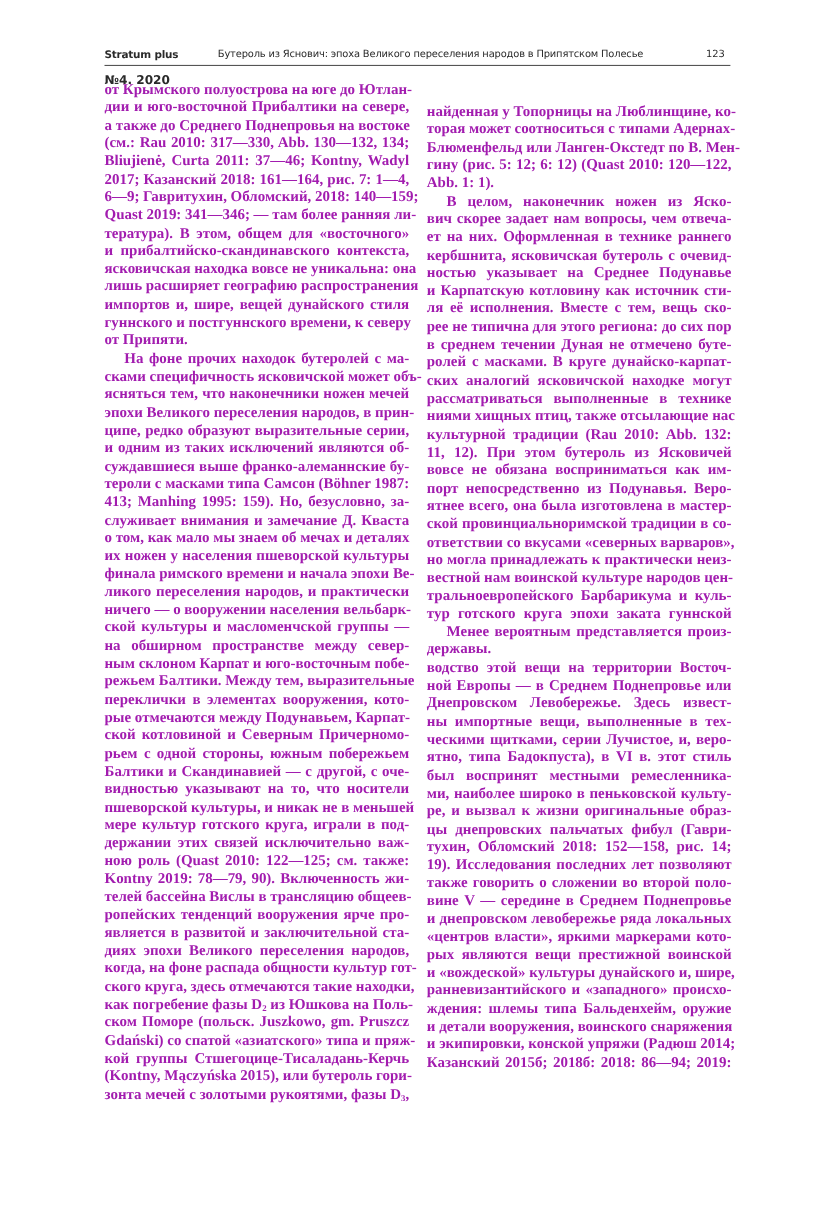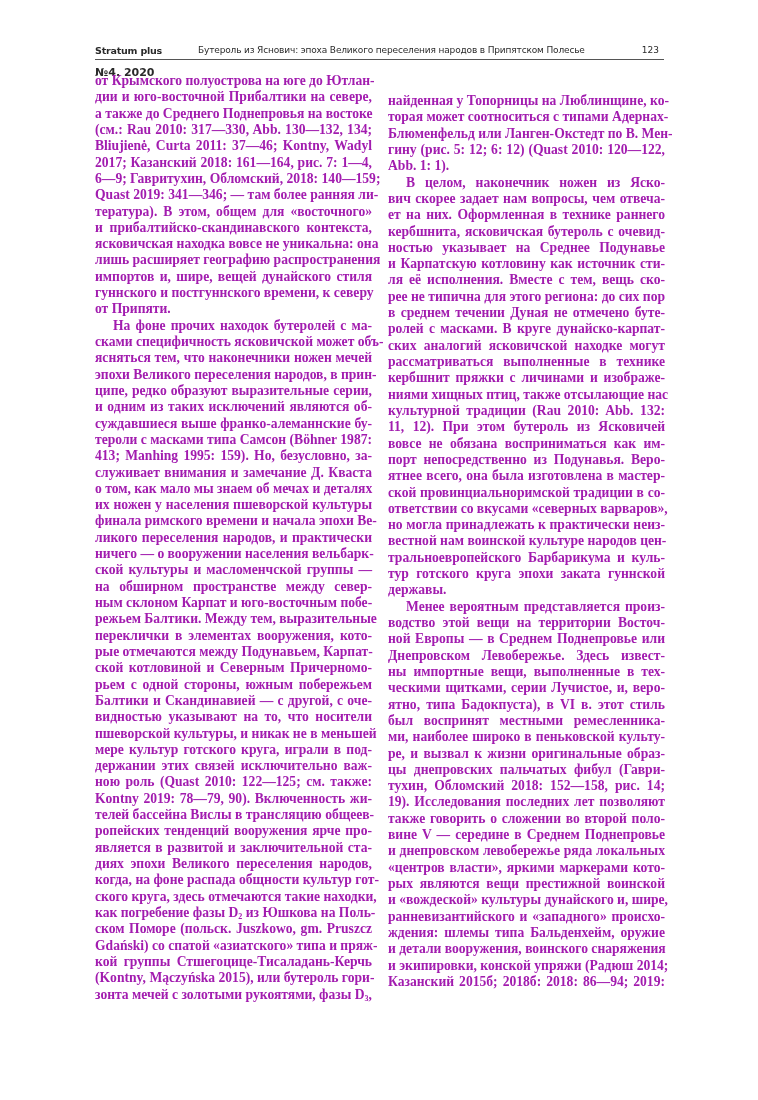--- a/index.html
+++ b/index.html
@@ -102,35 +102,34 @@
     <span class="line"><span>ет на них. Оформленная в технике раннего</span></span>
     <span class="line"><span>кербшнита, ясковичская бутероль с очевид-</span></span>
     <span class="line"><span>ностью указывает на Среднее Подунавье</span></span>
     <span class="line"><span>и Карпатскую котловину как источник сти-</span></span>
     <span class="line"><span>ля её исполнения. Вместе с тем, вещь ско-</span></span>
     <span class="line"><span>рее не типична для этого региона: до сих пор</span></span>
     <span class="line"><span>в среднем течении Дуная не отмечено буте-</span></span>
     <span class="line"><span>ролей с масками. В круге дунайско-карпат-</span></span>
     <span class="line"><span>ских аналогий ясковичской находке могут</span></span>
     <span class="line"><span>рассматриваться выполненные в технике</span></span>
-    <span class="line"><span>кербшнит пряжки с личинами и изображе-</span></span>
     <span class="line"><span>ниями хищных птиц, также отсылающие нас</span></span>
     <span class="line"><span>культурной традиции (Rau 2010: Abb. 132:</span></span>
     <span class="line"><span>11, 12). При этом бутероль из Ясковичей</span></span>
     <span class="line"><span>вовсе не обязана восприниматься как им-</span></span>
     <span class="line"><span>порт непосредственно из Подунавья. Веро-</span></span>
     <span class="line"><span>ятнее всего, она была изготовлена в мастер-</span></span>
     <span class="line"><span>ской провинциальноримской традиции в со-</span></span>
     <span class="line"><span>ответствии со вкусами «северных варваров»,</span></span>
     <span class="line"><span>но могла принадлежать к практически неиз-</span></span>
     <span class="line"><span>вестной нам воинской культуре народов цен-</span></span>
     <span class="line"><span>тральноевропейского Барбарикума и куль-</span></span>
     <span class="line"><span>тур готского круга эпохи заката гуннской</span></span>
+    <span class="line indent"><span>Менее вероятным представляется произ-</span></span>
     <span class="line last"><span>державы.</span></span>
-    <span class="line indent"><span>Менее вероятным представляется произ-</span></span>
     <span class="line"><span>водство этой вещи на территории Восточ-</span></span>
     <span class="line"><span>ной Европы — в Среднем Поднепровье или</span></span>
     <span class="line"><span>Днепровском Левобережье. Здесь извест-</span></span>
     <span class="line"><span>ны импортные вещи, выполненные в тех-</span></span>
     <span class="line"><span>ческими щитками, серии Лучистое, и, веро-</span></span>
     <span class="line"><span>ятно, типа Бадокпуста), в VI в. этот стиль</span></span>
     <span class="line"><span>был воспринят местными ремесленника-</span></span>
     <span class="line"><span>ми, наиболее широко в пеньковской культу-</span></span>
     <span class="line"><span>ре, и вызвал к жизни оригинальные образ-</span></span>
     <span class="line"><span>цы днепровских пальчатых фибул (Гаври-</span></span>

